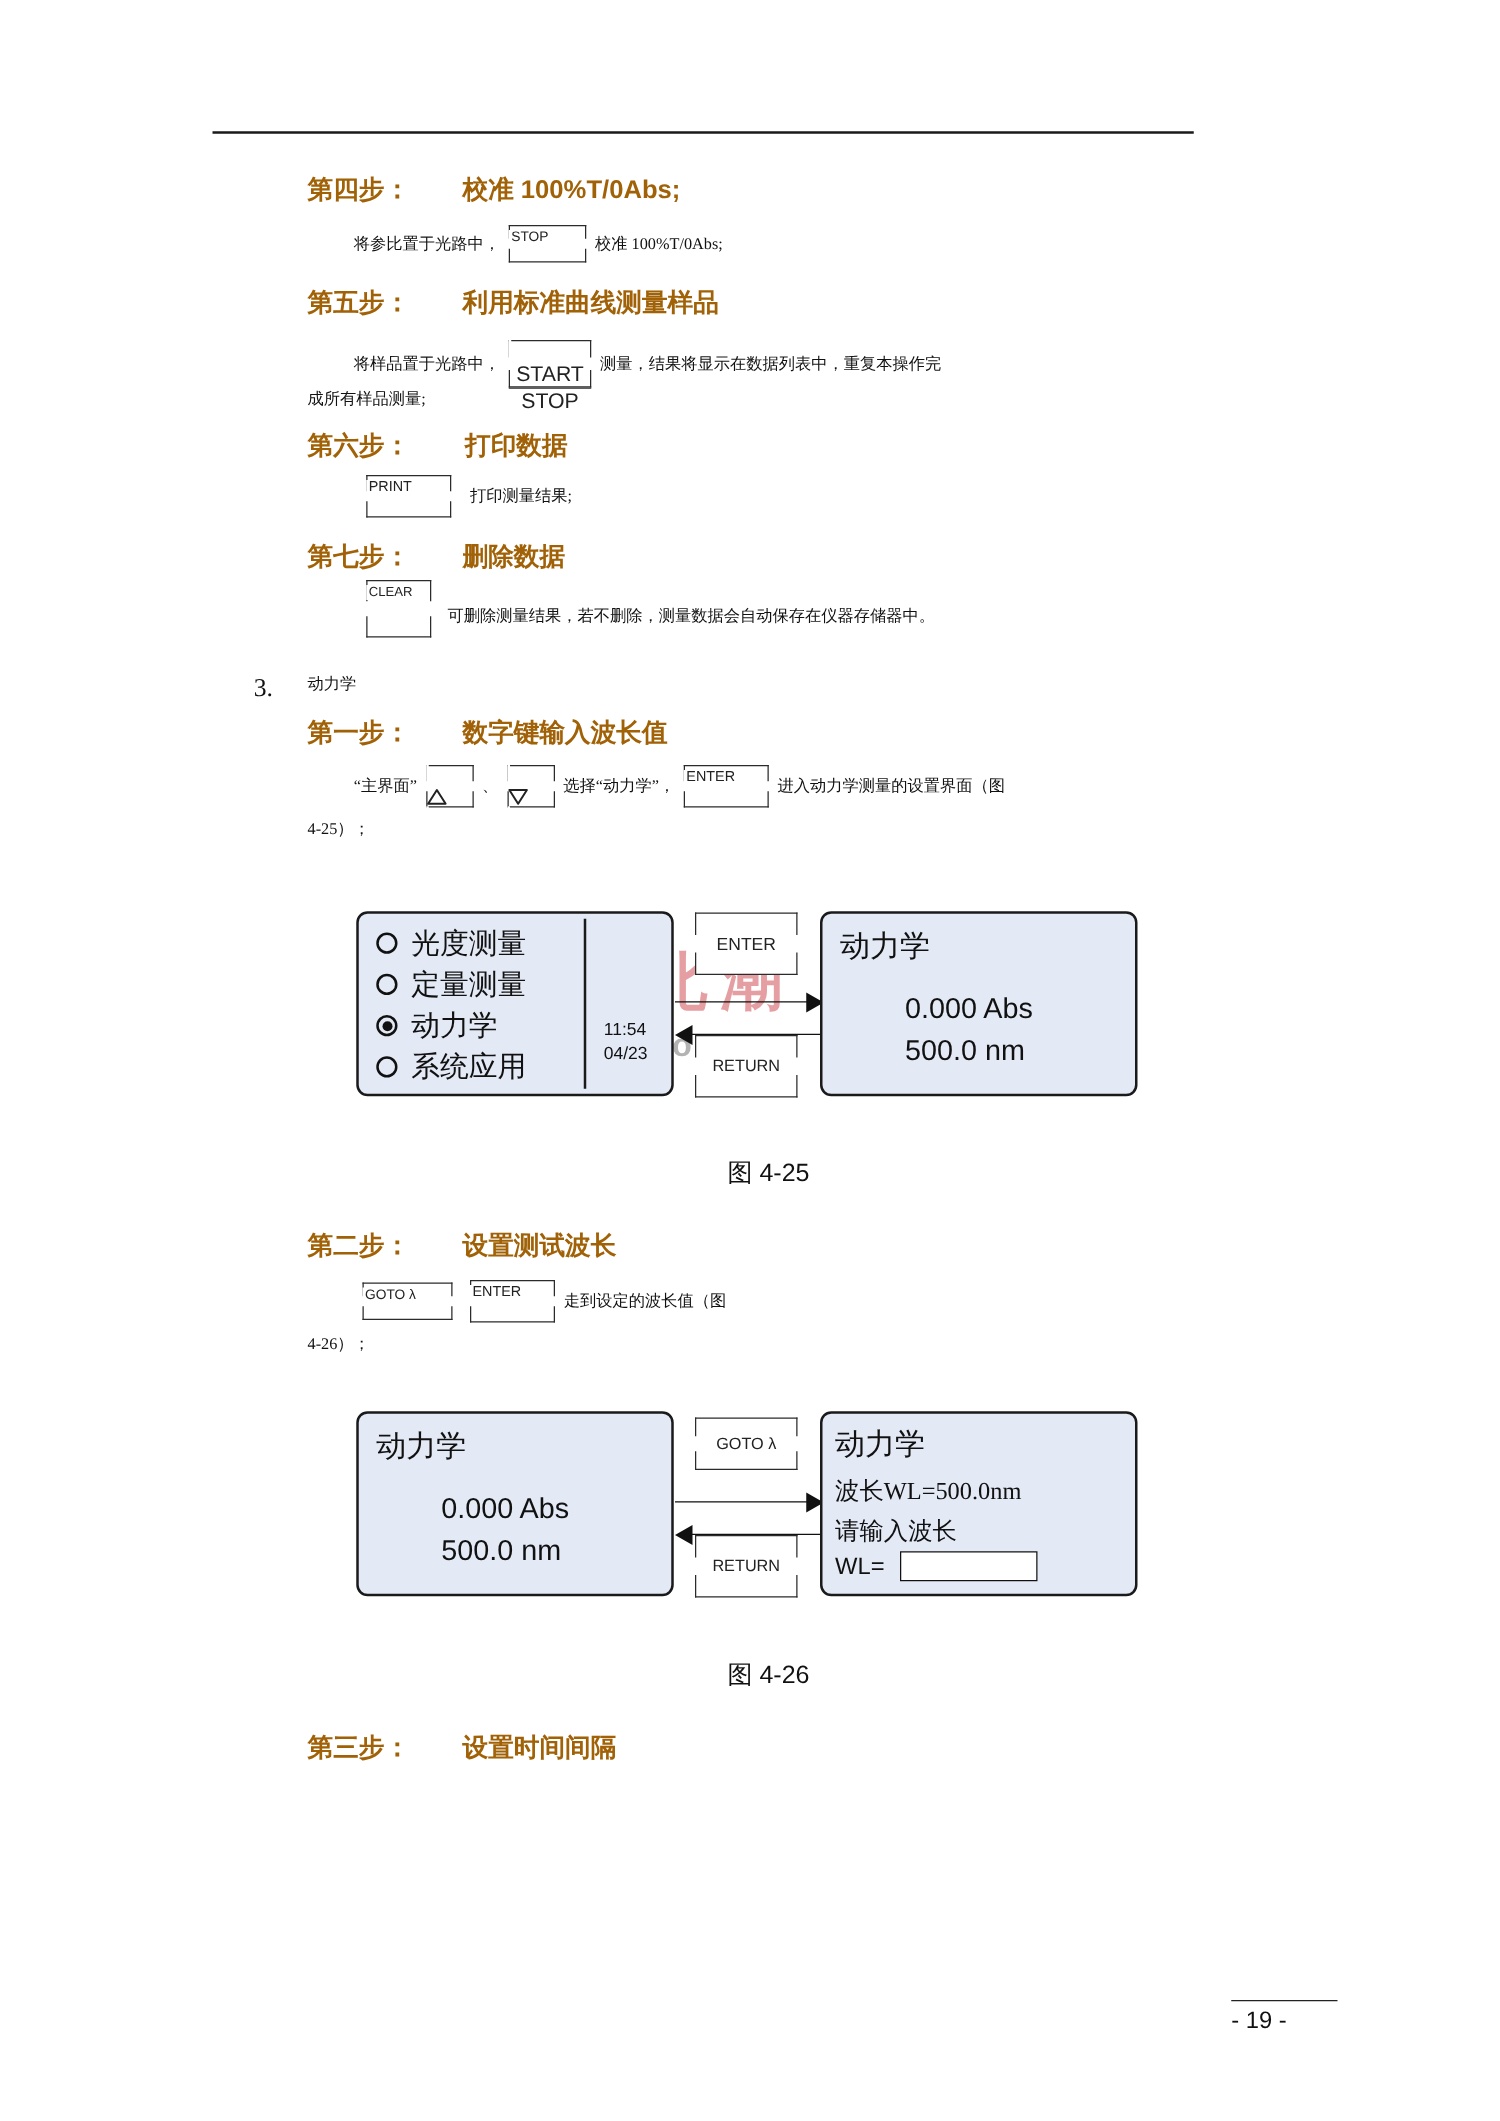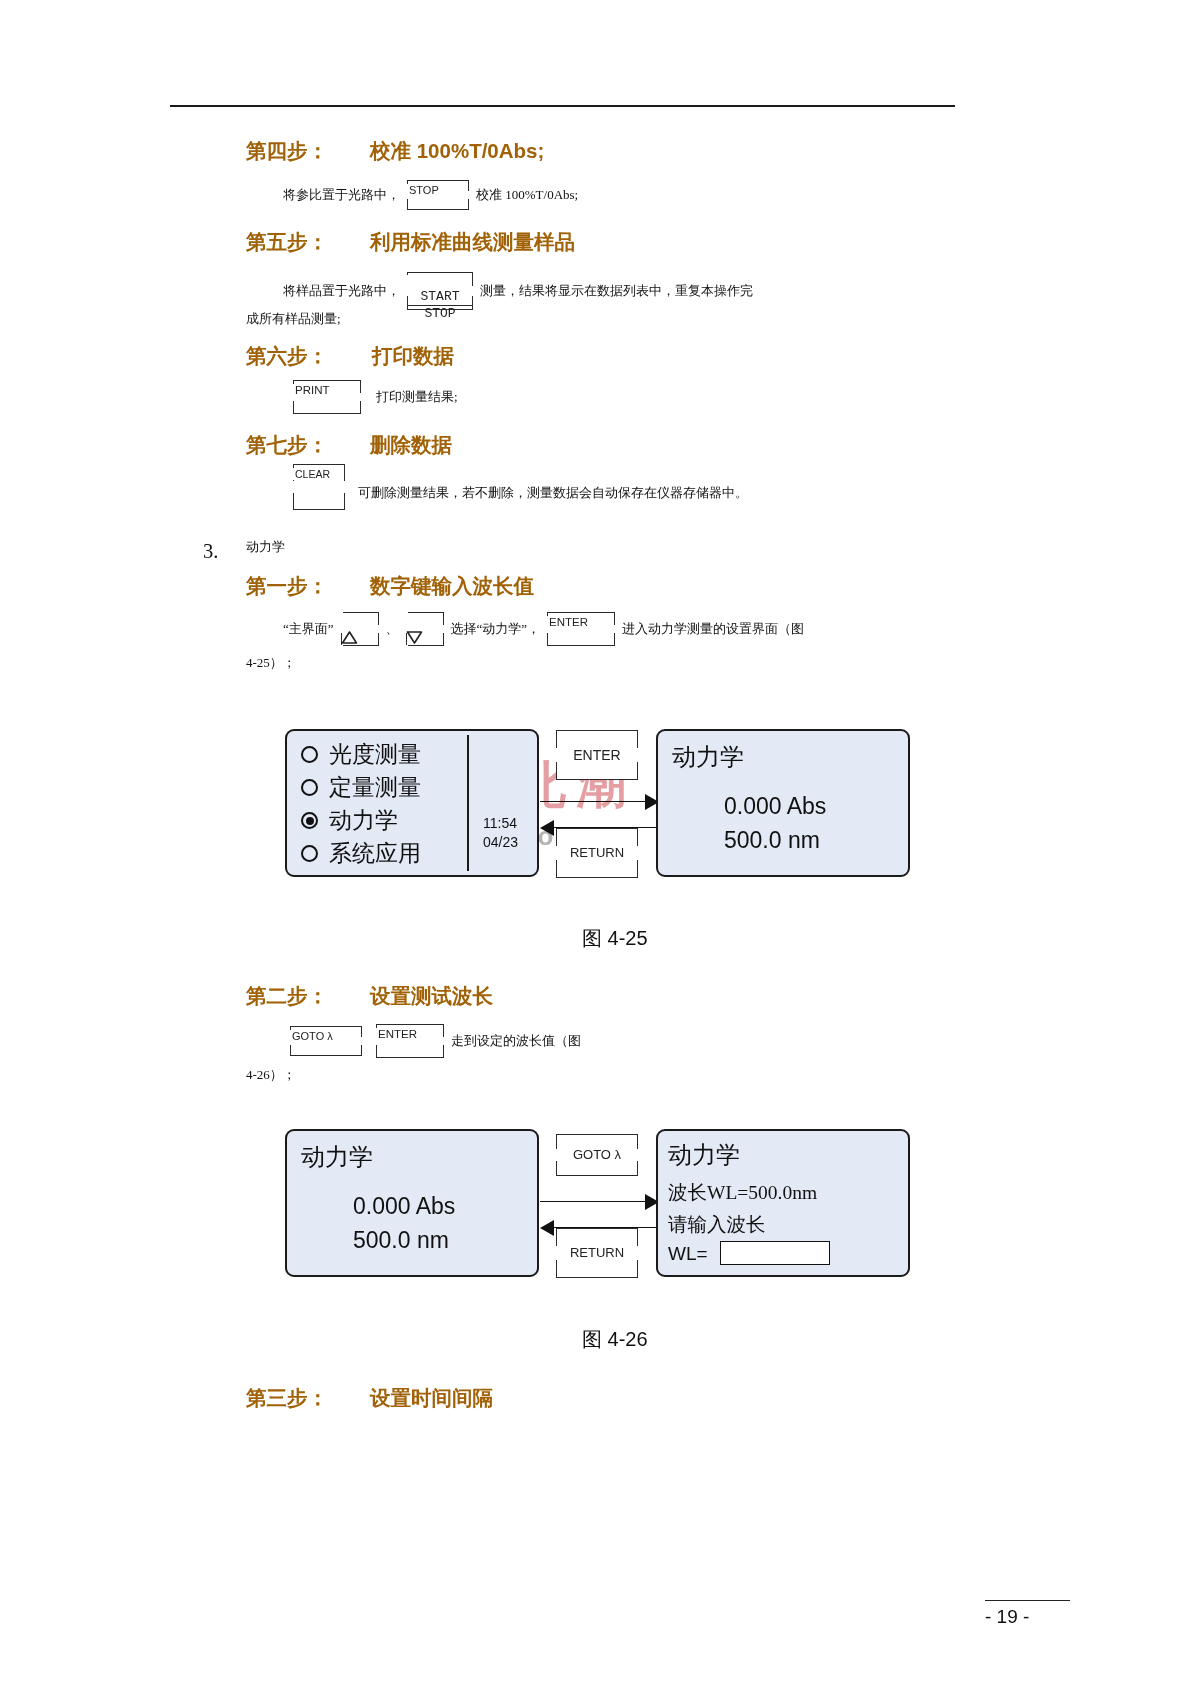--- a/index.html
+++ b/index.html
@@ -96,21 +96,21 @@
     padding: 0 2px;
     line-height: 1.05;
     text-align: center;
   }
 
   .key-sm  { width: 62px;  height: 30px; }
   .key-sm  .key-lbl { font-size: 11px; }
   .key-md  { width: 68px;  height: 34px; }
   .key-md  .key-lbl { font-size: 11.5px; }
   .key-2l  { width: 66px;  height: 38px; }
-  .key-2l  .key-lbl { font-size: 13px; font-family: Liberation Mono, monospace; }
+  .key-2l  .key-lbl { font-size: 17px; }
   .key-arrow { width: 38px; height: 34px; }
   .key-clear { width: 52px; height: 46px; }
   .key-clear .key-lbl { font-size: 10.5px; }
   .key-goto { width: 72px; height: 30px; }
   .key-goto .key-lbl { font-size: 11px; }
 
   .key-2l .key-lbl .l1 { display:block; border-bottom: 1.2px solid #2b2b2b; padding-bottom:1px;}
   .key-2l .key-lbl .l2 { display:block; padding-top:1px; }
 
   .tri { display:block; }

